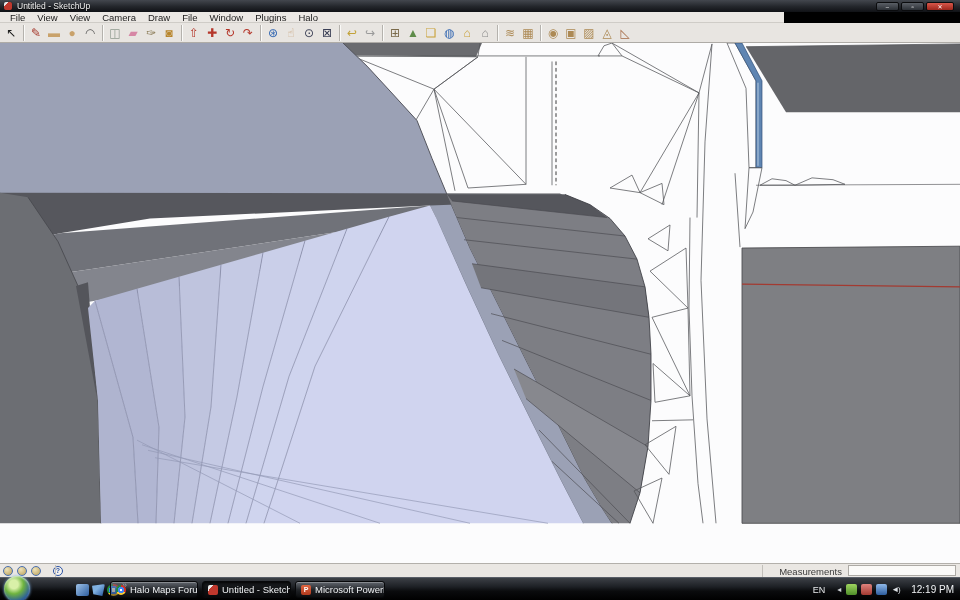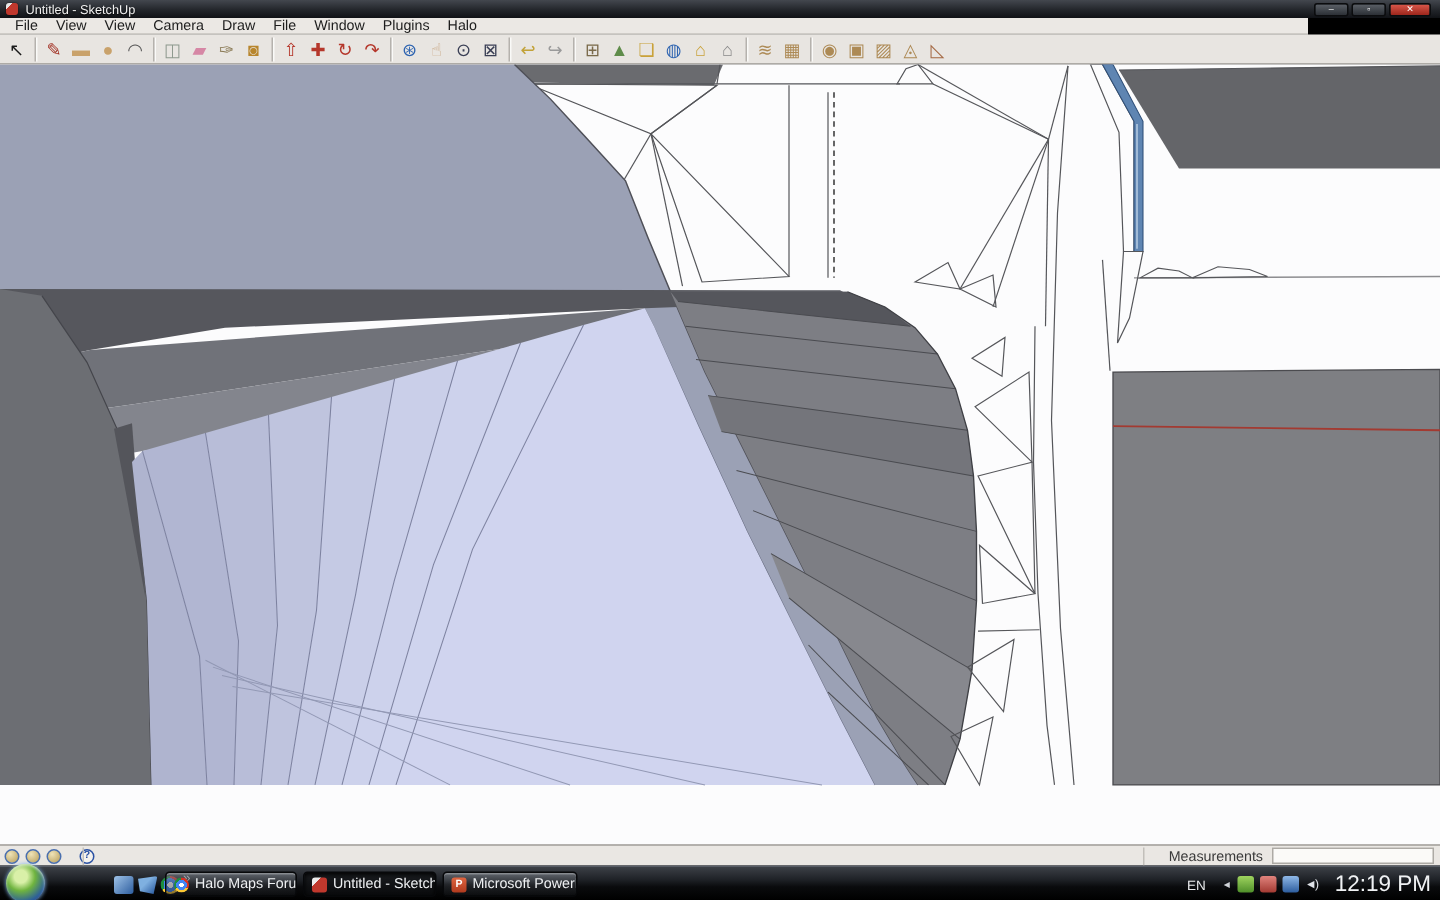--- a/index.html
+++ b/index.html
@@ -13,21 +13,21 @@
     background:linear-gradient(135deg,#e7e7e7 0 28%,#c0382d 28%);box-shadow:0 0 1px #000;}
   .title-text{position:absolute;left:17px;top:1px;font-size:8.5px;color:#f2f2f2;
     text-shadow:0 1px 1px #000;white-space:nowrap;}
   .wc{position:absolute;top:2px;height:9px;border-radius:2px;border:1px solid #0b0c0e;
     background:linear-gradient(#5a5f66,#2c3036);color:#fff;font-size:6px;line-height:8px;
     text-align:center;box-sizing:border-box;}
   .wc-min{left:876px;width:23px;} .wc-max{left:901px;width:23px;}
   .wc-close{left:926px;width:28px;background:linear-gradient(#d8574a,#9c261c);}
 
   
-  .menubar{position:absolute;left:0;top:12px;width:872px;height:11px;background:#ebe8e4;
+  .menubar{position:absolute;left:0;top:12px;width:784px;height:11px;background:#ebe8e4;
     border-bottom:1px solid #cfccc7;display:flex;align-items:center;padding-left:4px;box-sizing:border-box;}
   .mitem{font-size:9.5px;color:#1c1c1c;padding:0 6px;line-height:11px;}
 
   
   .toolbar{position:absolute;left:0;top:23px;width:960px;height:20px;background:#e8e5e1;
     border-bottom:1px solid #aeaba6;display:flex;align-items:center;padding-left:2px;box-sizing:border-box;}
   .tool{width:18px;height:18px;font-size:12px;line-height:18px;text-align:center;
     border-radius:2px;flex:0 0 auto;}
   .tsep{width:1px;height:16px;background:#b5b2ad;margin:0 3px;flex:0 0 auto;
     box-shadow:1px 0 0 #fafaf8;}
@@ -80,21 +80,21 @@
   .btn-halo{left:110px;width:88px;} .btn-su{left:202px;width:89px;} .btn-ppt{left:295px;width:90px;}
 
   .tray{position:absolute;right:2px;top:0;height:23px;display:flex;align-items:center;}
   .tray-en{color:#e8eaec;font-size:9px;margin-right:12px;}
   .tray-exp{color:#cfd3d8;font-size:8px;margin-right:5px;}
   .tricon{width:11px;height:11px;margin-right:4px;border-radius:2px;font-size:8px;line-height:11px;color:#dfe3e8;}
   .tr-green{background:linear-gradient(#9fd45f,#4f8f2a);}
   .tr-red{background:linear-gradient(#e0837d,#a33a32);}
   .tr-blue{background:linear-gradient(#8fb8e8,#2d5d9e);}
   .tr-speaker{background:none;width:14px;letter-spacing:-1px;}
-  .tray-time{color:#f0f2f4;font-size:15px;margin:0 4px 0 2px;}
+  .tray-time{color:#f0f2f4;font-size:10px;margin:0 4px 0 2px;}
 </style>
 </head>
 <body>
 
 <div class="app">
 
   <div class="titlebar">
     <div class="su-logo"></div>
     <div class="title-text">Untitled - SketchUp</div>
     <div class="wc wc-min">–</div>

